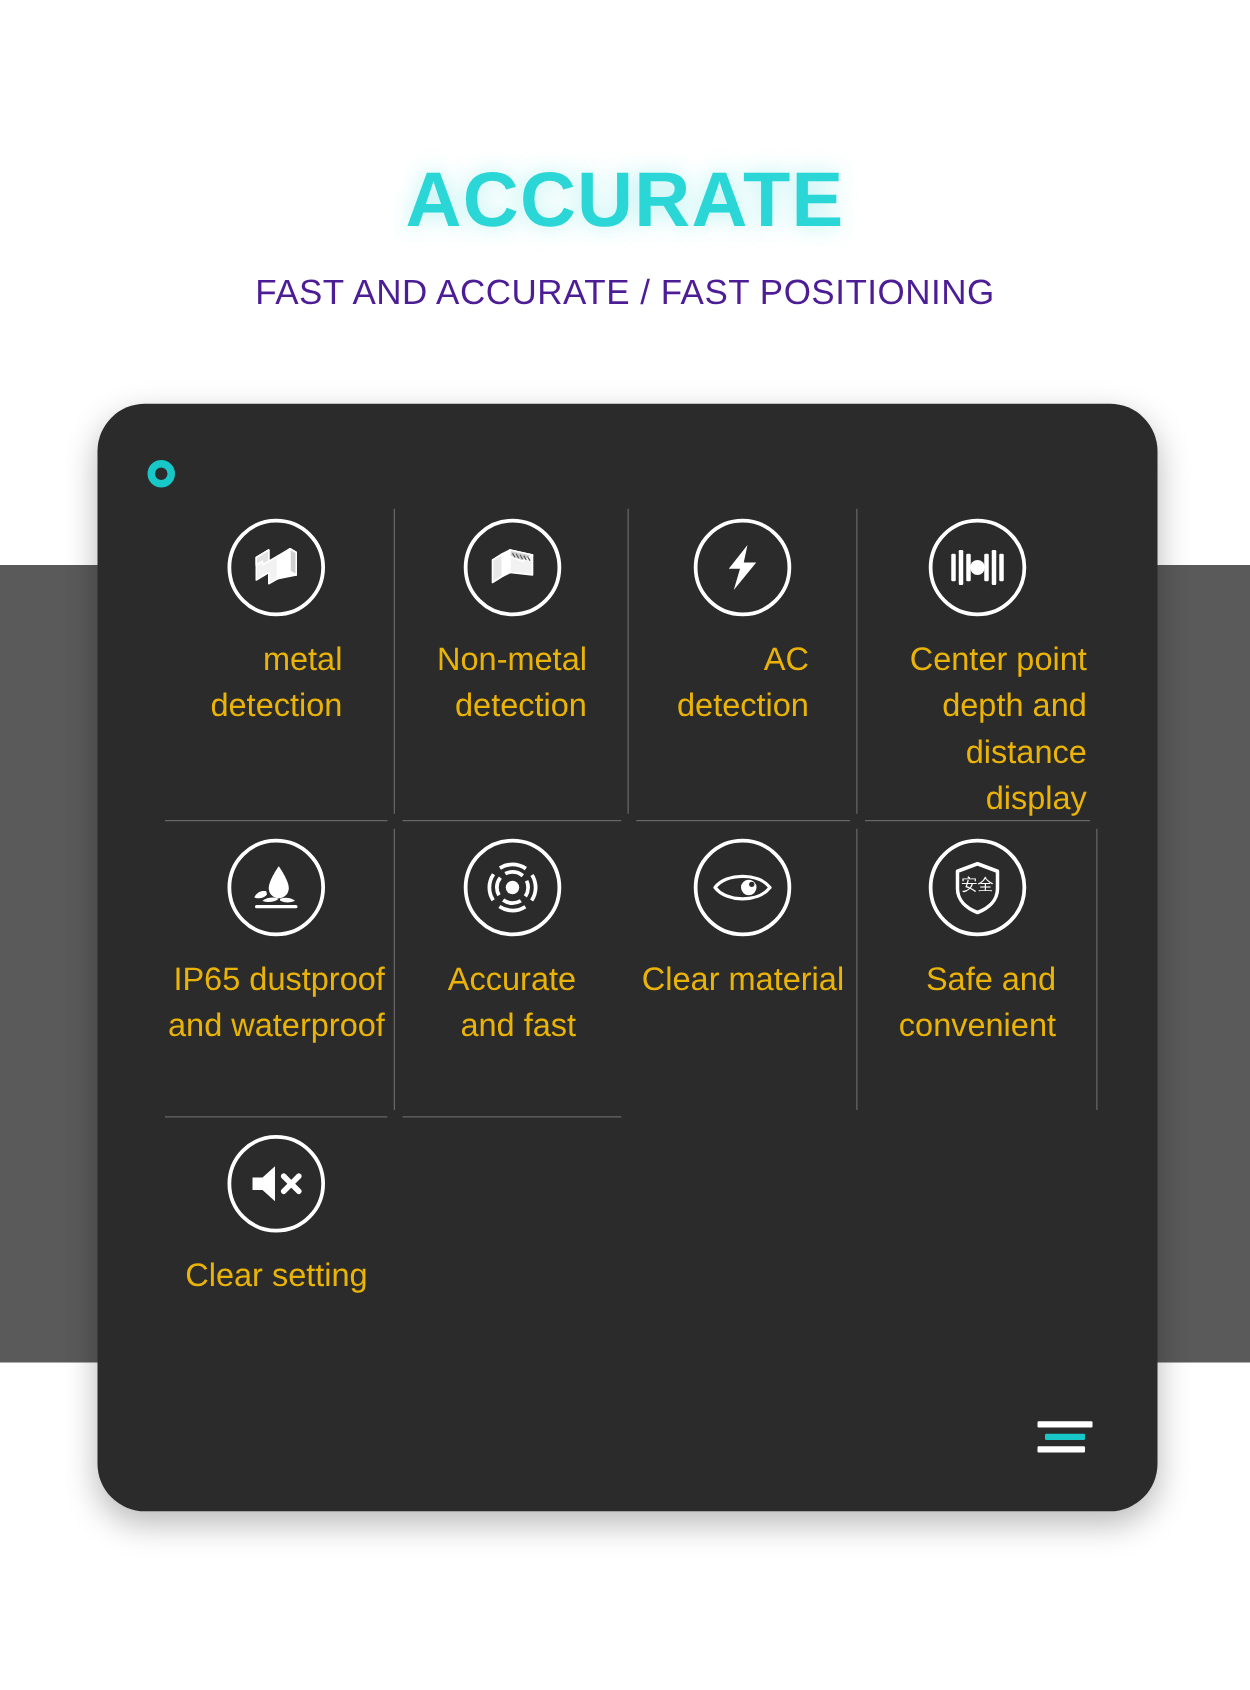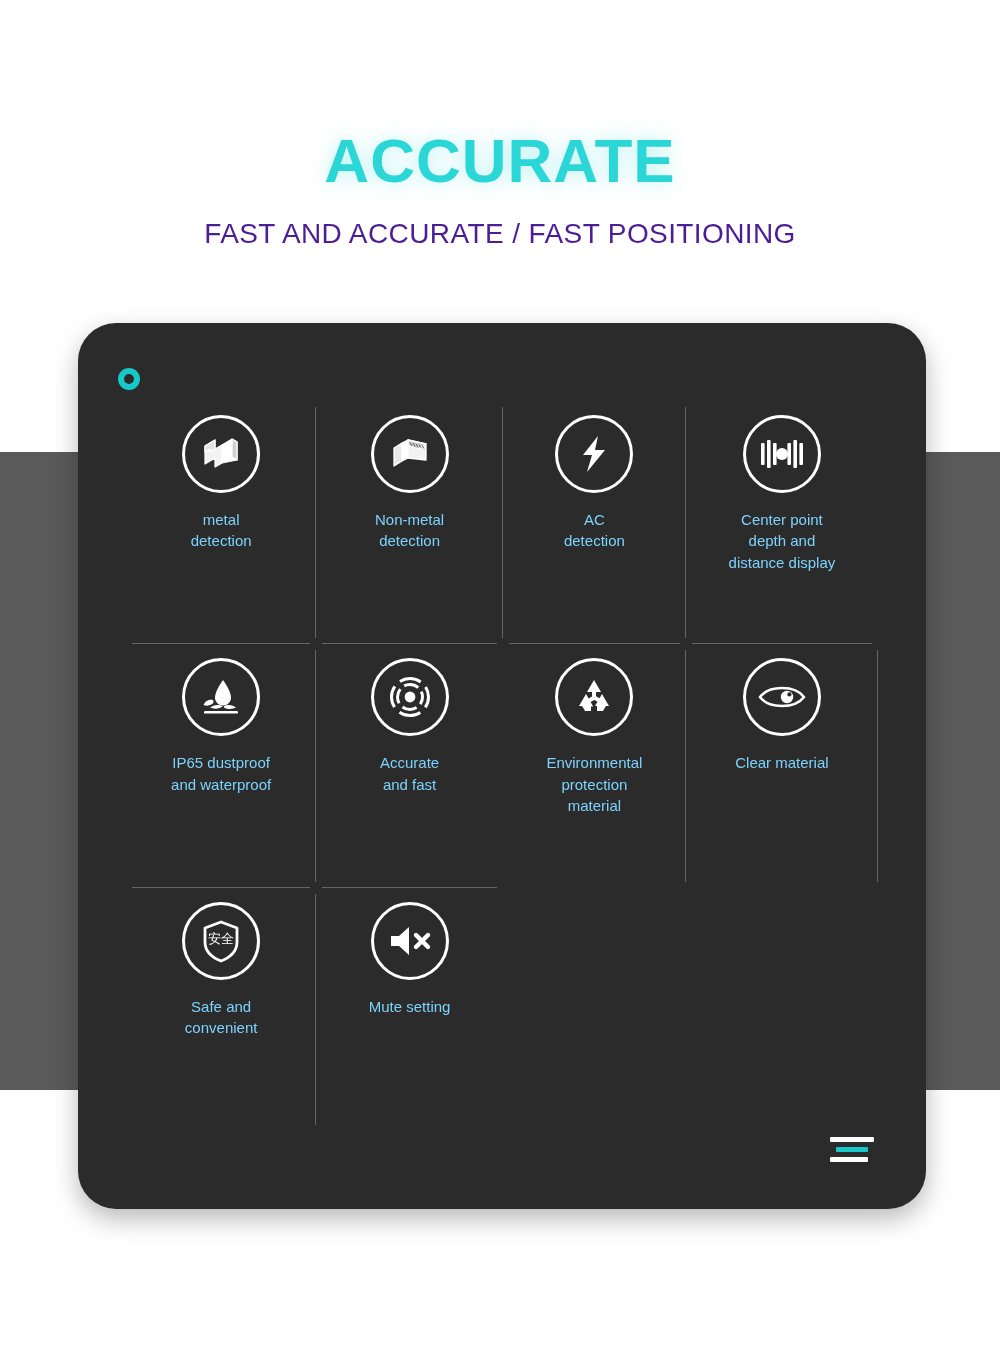--- a/index.html
+++ b/index.html
@@ -141,24 +141,24 @@
     border: 3px solid #ffffff;
     display: flex;
     align-items: center;
     justify-content: center;
     flex: 0 0 auto;
   }
   .icon-circle svg { display: block; }
 
   .cell-label {
     margin-top: 16px;
-    color: #7dd3fc;
-    font-size: 15px;
+    color: #eab308;
+    font-size: 26px;
     line-height: 1.42;
-    text-align: center;
+    text-align: right;
     max-width: 175px;
     font-weight: 400;
   }
   .cell-label.bold { font-weight: bold; letter-spacing: 0.3px; }
 
   
   .cjk { font-family: "DejaVu Sans", sans-serif; }
 </style>
 </head>
 <body>
@@ -266,34 +266,20 @@
           <g fill="none" stroke="#ffffff" stroke-width="3">
             <circle cx="23" cy="23" r="18.5" stroke-dasharray="22 7" stroke-dashoffset="11"></circle>
             <circle cx="23" cy="23" r="12.5" stroke-dasharray="15 5" stroke-dashoffset="7.5"></circle>
           </g>
           <circle cx="23" cy="23" r="5.4" fill="#ffffff"></circle>
         </svg>
       </div>
       <div class="cell-label">Accurate<br>and fast</div>
     </div>
 
-    <div class="cell vline">
-      <div class="icon-circle">
-        <svg width="44" height="44" viewBox="0 0 44 44">
-          <g fill="#ffffff">
-            <path d="M22 5 L29 17 L24 17 L24 22 L20 22 L20 17 L15 17 Z"></path>
-            <path d="M7 31 L14 19 L16.6 23.4 L21 21 L23 24.5 L18.6 27 L21.2 31.4 Z"></path>
-            <path d="M37 31 L23 31 L25.5 26.8 L21.2 24.3 L23.2 20.8 L27.5 23.3 L30 19 Z"></path>
-            <path d="M13 36 L9 29 L19 29 L19 36 Z"></path>
-            <path d="M31 36 L35 29 L25 29 L25 36 Z"></path>
-          </g>
-        </svg>
-      </div>
-      <div class="cell-label">Environmental<br>protection<br>material</div>
-    </div>
 
     <div class="cell vline">
       <div class="icon-circle">
         <svg width="50" height="30" viewBox="0 0 50 30">
           <g fill="none" stroke="#ffffff" stroke-width="2.6" stroke-linejoin="round">
             <path d="M3 15 C12 3 38 3 47 15 C38 27 12 27 3 15 Z"></path>
           </g>
           <circle cx="30" cy="15" r="6.2" fill="#ffffff"></circle>
           <circle cx="32.4" cy="12.4" r="2.1" fill="#2b2b2b"></circle>
         </svg>
@@ -314,17 +300,17 @@
     <div class="cell">
       <div class="icon-circle">
         <svg width="48" height="38" viewBox="0 0 48 38">
           <path d="M5 14 L13 14 L23 5 L23 33 L13 24 L5 24 Z" fill="#ffffff"></path>
           <g stroke="#ffffff" stroke-width="4.4" stroke-linecap="round">
             <path d="M30 13 L42 25"></path>
             <path d="M42 13 L30 25"></path>
           </g>
         </svg>
       </div>
-      <div class="cell-label">Mute setting</div>
+      <div class="cell-label">Clear setting</div>
     </div>
 
   </div>
 </div>
 
 </body></html>

